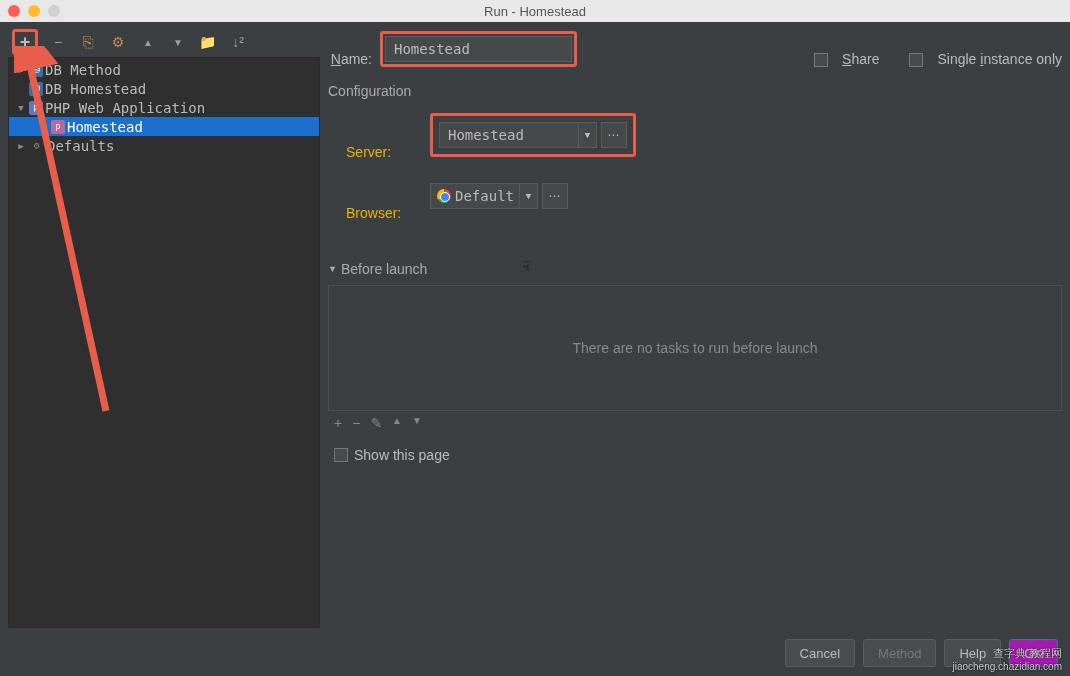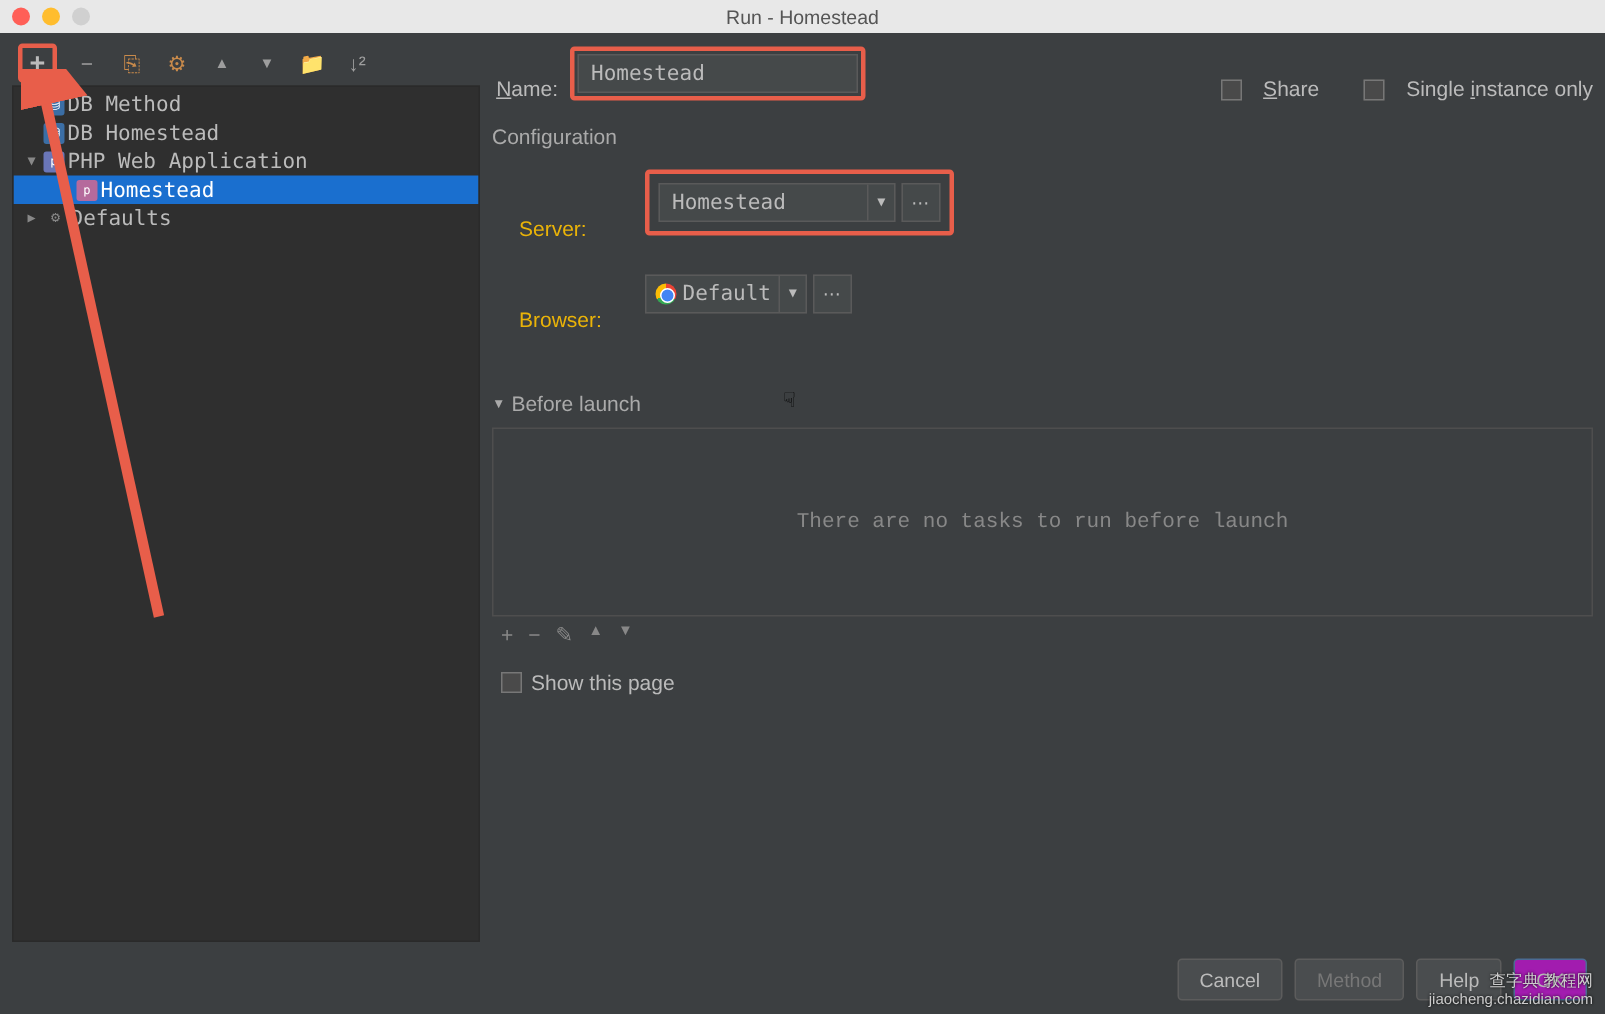--- a/index.html
+++ b/index.html
@@ -120,21 +120,21 @@
 .url-link { color:#5890d4; font-family: Monaco, monospace; font-size:14px; margin-left: 2px; }
 .before-launch { margin-top: 30px; }
 .bl-header { display:flex; align-items:center; gap:4px; color:#aaa; font-size:14px; }
 .bl-header .arrow { font-size:9px; }
 .bl-box {
   margin-top: 8px;
   height: 126px;
   background: #3c3f41;
   border: 1px solid #4e4e4e;
   display:flex; align-items:center; justify-content:center;
-  color:#888; font-family: Liberation Mono, monospace; font-size:14px;
+  color:#888; font-family: Liberation Sans, sans-serif; font-size:14px;
 }
 .bl-toolbar { margin-top:4px; display:flex; gap:10px; padding-left:6px; }
 .bl-tb-btn { color:#888; font-size:14px; }
 .show-page-row { margin-top:16px; display:flex; align-items:center; padding-left:6px; }
 .bottom-bar {
   position:absolute; bottom:0; left:0; right:0;
   height: 46px; background:#3c3f41;
   display:flex; align-items:center; justify-content:flex-end;
   padding-right: 12px; gap:8px;
 }

